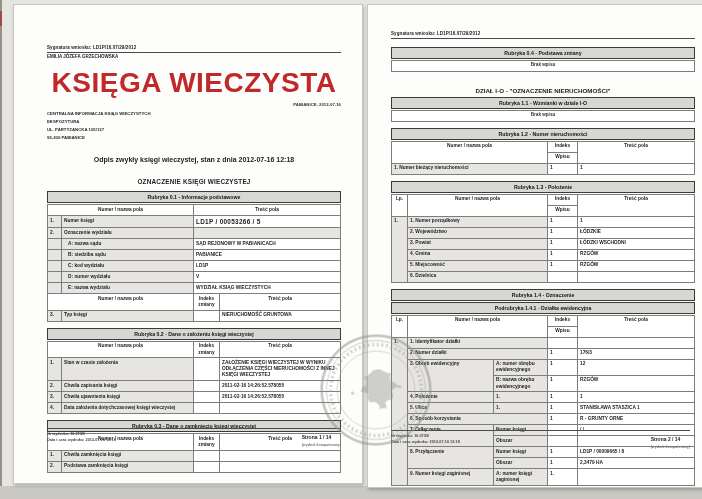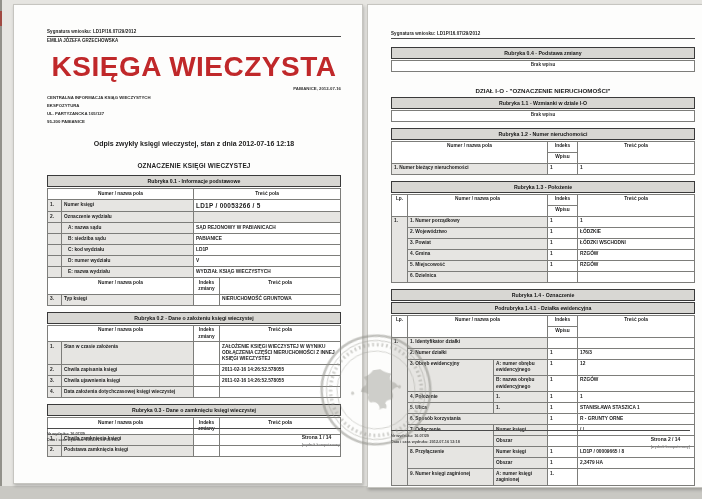--- a/index.html
+++ b/index.html
@@ -11,21 +11,21 @@
   .edge-left{position:absolute;left:0;top:0;width:2px;height:499px;background:#92918a}
   .edge-bottom{position:absolute;left:0;bottom:0;width:702px;height:13px;background:#c9c8c3}
   .mark-red-l{position:absolute;left:0;top:11px;width:2px;height:15px;background:#a04a42}
   .mark-red-r{position:absolute;right:0;top:6px;width:2px;height:12px;background:#a04a42}
   .speck{position:absolute;left:15px;top:6px;width:2px;height:2px;background:#555}
 
   .page{position:absolute;background:#fdfdfc;border:1px solid #c6c5c0;box-shadow:1px 2px 3px rgba(0,0,0,.22)}
   #page-left{left:13px;top:4px;width:348px;height:478px}
   #page-right{left:367px;top:4px;width:334px;height:482px}
   .inner{position:absolute;left:0;top:0;right:0;bottom:0}
-  #page-left .inner{padding:24px 21px 0 33px}
+  #page-left .inner{padding:40px 21px 0 33px}
   #page-right .inner{padding:26px 7px 0 23px}
 
   .sig{font-size:4.5px;font-weight:700;letter-spacing:.1px;color:#222}
   .sigrule{border-top:1px solid #4a4a4a;margin:1.5px 0 1.5px}
   .clerk{font-size:4.5px;font-weight:700}
 
   .big-title{margin-top:9px;text-align:center;font-size:28px;font-weight:800;
     letter-spacing:.5px;color:#c0282a;line-height:1.05}
   .place-date{margin-top:5px;text-align:right;font-size:4.3px;font-weight:600;color:#333}
   .office{margin-top:3px;font-size:4.3px;font-weight:600;line-height:1.85;color:#2a2a2a}

